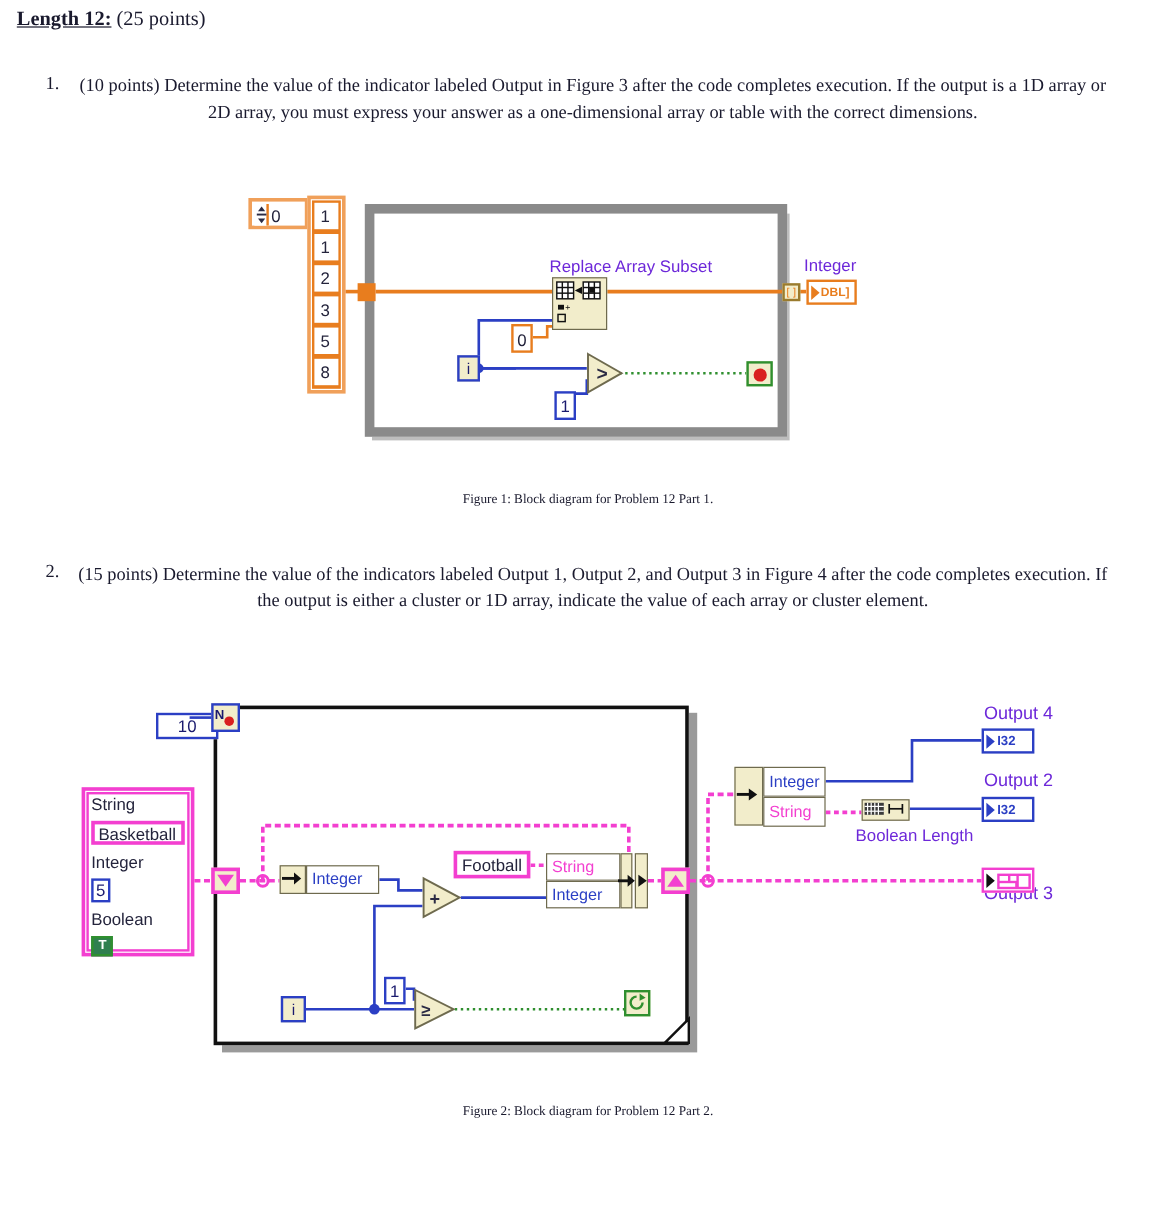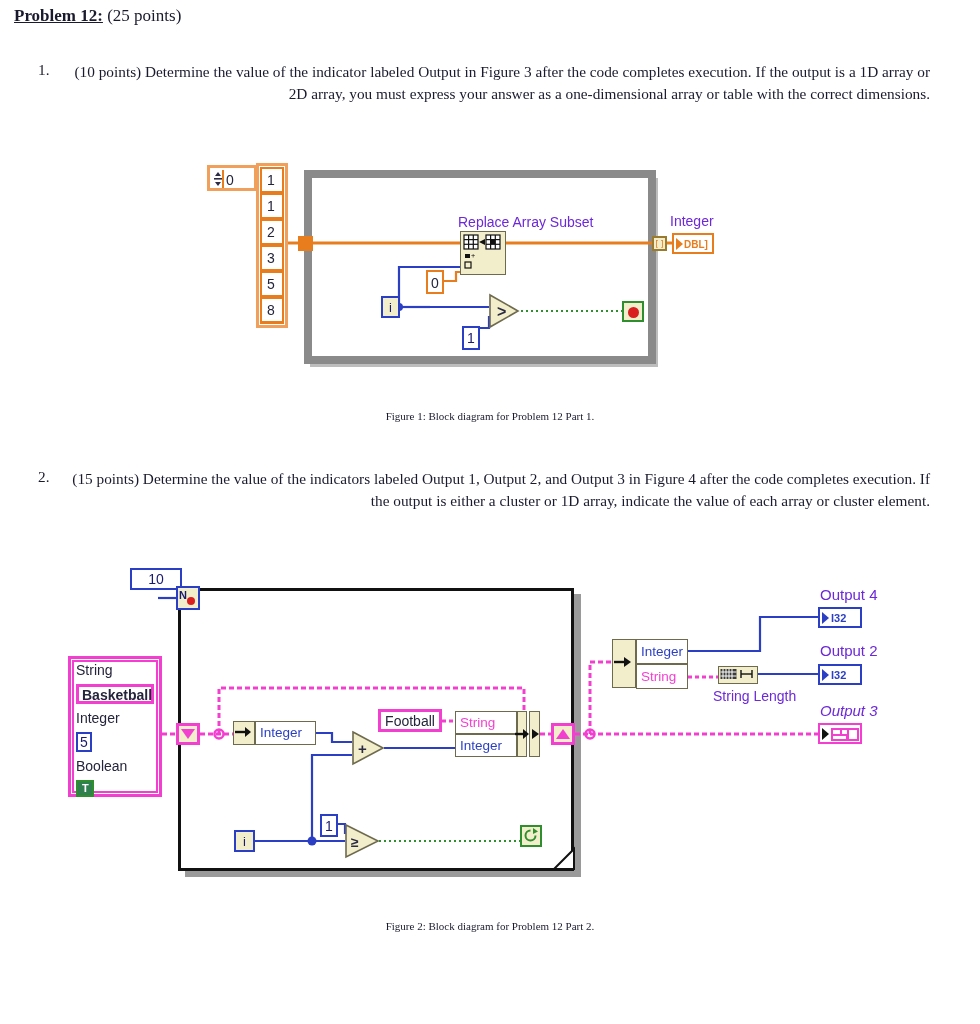--- a/index.html
+++ b/index.html
@@ -4,21 +4,21 @@
 <style>
   html,body{margin:0;padding:0;background:#ffffff;}
   body{width:980px;height:1024px;position:relative;overflow:hidden;
        font-family:"Liberation Serif","DejaVu Serif",serif;color:#1a1a2e;}
 
   
   .prob-head{position:absolute;left:14px;top:6px;font-size:17px;font-weight:bold;letter-spacing:0px;}
   .prob-head .u{text-decoration:underline;}
   .prob-head .pts{font-weight:normal;}
 
-  .qitem{position:absolute;font-size:15.3px;line-height:21.5px;text-align:right;}
+  .qitem{position:absolute;font-size:15.3px;line-height:21.5px;text-align:center;}
   .qnum{position:absolute;font-size:15.3px;}
   .qbody{width:880px;}
 
   .figcap{position:absolute;width:980px;text-align:center;font-size:11px;}
 
   
   .diagram{position:absolute;}
   .abs{position:absolute;box-sizing:border-box;}
 
   
@@ -68,21 +68,21 @@
 
   .stopbtn{border:2px solid #2f8f2f;background:#F2EDCB;box-sizing:border-box;}
   .stopdot{background:#d91f1f;border-radius:50%;}
 
   svg{position:absolute;overflow:visible;}
 </style>
 </head>
 <body>
 
 <div class="prob-head">
-  <span class="u">Problem 12:</span>
+  <span class="u">Length 12:</span>
   <span class="pts">(25 points)</span>
 </div>
 
 <div class="qnum" style="left:38px;top:61px;">1.</div>
 <div class="qitem qbody" style="left:58px;top:61px;width:872px;">(10 points) Determine the value of the indicator labeled Output in Figure 3 after the code completes execution. If the output is a 1D array or 2D array, you must express your answer as a one-dimensional array or table with the correct dimensions.</div>
 
 <div class="diagram" style="left:0px;top:0px;width:980px;height:0px;">
 
   <div class="abs idx-box" style="left:207px;top:165px;width:50px;height:26px;">
     <div class="abs spin" style="left:2px;top:2px;width:12px;height:18px;">
@@ -193,34 +193,34 @@
 
 <div class="diagram" style="left:0;top:0;width:980px;height:0;">
 
   <div class="abs" style="left:185px;top:594px;width:396px;height:283px;background:#9a9a9a;"></div>
   <div class="abs" style="left:178px;top:588px;width:396px;height:283px;border:3px solid #111;background:#fff;box-sizing:border-box;"></div>
 
   <svg style="left:552px;top:847px;width:24px;height:24px;">
     <polygon points="2,22 22,22 22,2" fill="#fff" stroke="#111" stroke-width="2"></polygon>
   </svg>
 
-  <div class="abs const-blue" style="left:130px;top:568px;width:52px;height:22px;line-height:19px;">10</div>
+  <div class="abs const-blue" style="left:130px;top:594px;width:52px;height:22px;line-height:19px;">10</div>
 
   <div class="abs" style="left:176px;top:586px;width:24px;height:24px;border:2.5px solid #2B3FC4;background:#F2EDCB;box-sizing:border-box;">
     <svg width="19" height="19" viewBox="0 0 19 19">
       <text x="1" y="11" font-size="11" font-weight="bold" fill="#1a1a6e" font-family="Liberation Sans, sans-serif">N</text>
       <circle cx="13" cy="13" r="4" fill="#d91f1f"></circle>
     </svg>
   </div>
 
   <div class="abs clu-outer" style="left:68px;top:656px;width:94px;height:141px;"></div>
   <div class="abs clu-inner" style="left:72px;top:660px;width:86px;height:133px;"></div>
 
   <div class="abs clu-txt" style="left:76px;top:662px;">String</div>
-  <div class="abs str-val" style="left:76px;top:684px;width:78px;height:20px;line-height:16px;font-weight:bold;">Basketball</div>
+  <div class="abs str-val" style="left:76px;top:684px;width:78px;height:20px;line-height:16px;">Basketball</div>
   <div class="abs clu-txt" style="left:76px;top:710px;">Integer</div>
   <div class="abs const-blue" style="left:76px;top:732px;width:16px;height:20px;line-height:17px;">5</div>
   <div class="abs clu-txt" style="left:76px;top:758px;">Boolean</div>
   <div class="abs" style="left:76px;top:780px;width:18px;height:17px;border:2px solid #2f8f2f;background:#2f7f4f;box-sizing:border-box;">
     <span class="abs" style="left:4px;top:0px;font-size:11px;font-weight:bold;color:#fff;font-family:'Liberation Sans',sans-serif;">T</span>
   </div>
 
   <div class="abs" style="left:176px;top:723px;width:24px;height:22px;border:3px solid #F33FD0;background:#F2EDCB;box-sizing:border-box;">
     <svg width="18" height="16" viewBox="0 0 18 16">
         <polygon points="2,3 16,3 9,13" fill="#F33FD0"></polygon>
@@ -340,39 +340,39 @@
         <line x1="10" y1="2" x2="10" y2="12"></line>
           <line x1="13" y1="2" x2="13" y2="12"></line>
         <line x1="1.5" y1="5" x2="17.5" y2="5"></line>
           <line x1="1.5" y1="9" x2="17.5" y2="9"></line>
       </g>
       <line x1="22" y1="7" x2="33" y2="7" stroke="#111" stroke-width="1.4"></line>
       <line x1="22" y1="3" x2="22" y2="11" stroke="#111" stroke-width="1.4"></line>
       <line x1="33" y1="3" x2="33" y2="11" stroke="#111" stroke-width="1.4"></line>
     </svg>
   </div>
-  <div class="abs lbl" style="left:713px;top:688px;font-size:14px;">String Length</div>
+  <div class="abs lbl" style="left:713px;top:688px;font-size:14px;">Boolean Length</div>
 
   <div class="abs lbl" style="left:820px;top:586px;font-size:15px;">Output 4</div>
   <div class="abs term-i32" style="left:818px;top:607px;width:44px;height:21px;">
     <svg style="left:2px;top:3px;" width="8" height="12" viewBox="0 0 8 12">
         <polygon points="0,0 7,6 0,12" fill="#2B3FC4"></polygon>
       </svg>
     <span class="abs" style="left:11px;top:3px;font-size:11px;font-weight:bold;color:#2B3FC4;font-family:'Liberation Sans',sans-serif;">I32</span>
   </div>
 
   <div class="abs lbl" style="left:820px;top:642px;font-size:15px;">Output 2</div>
   <div class="abs term-i32" style="left:818px;top:664px;width:44px;height:21px;">
     <svg style="left:2px;top:3px;" width="8" height="12" viewBox="0 0 8 12">
         <polygon points="0,0 7,6 0,12" fill="#2B3FC4"></polygon>
       </svg>
     <span class="abs" style="left:11px;top:3px;font-size:11px;font-weight:bold;color:#2B3FC4;font-family:'Liberation Sans',sans-serif;">I32</span>
   </div>
 
-  <div class="abs lbl" style="left:820px;top:702px;font-size:15px;font-style:italic;">Output 3</div>
+  <div class="abs lbl" style="left:820px;top:736px;font-size:15px;">Output 3</div>
   <div class="abs term-clu" style="left:818px;top:723px;width:44px;height:21px;">
     <svg style="left:2px;top:3px;" width="8" height="12" viewBox="0 0 8 12">
         <polygon points="0,0 7,6 0,12" fill="#111"></polygon>
       </svg>
     <svg style="left:11px;top:3px;" width="28" height="13" viewBox="0 0 28 13">
       <rect x="0" y="0" width="28" height="13" fill="#F33FD0"></rect>
       <rect x="2" y="2" width="7" height="4" fill="#fff"></rect>
       <rect x="11" y="2" width="5" height="4" fill="#fff"></rect>
       <rect x="18" y="2" width="8" height="9" fill="#fff"></rect>
       <rect x="2" y="8" width="13" height="3" fill="#fff"></rect>

